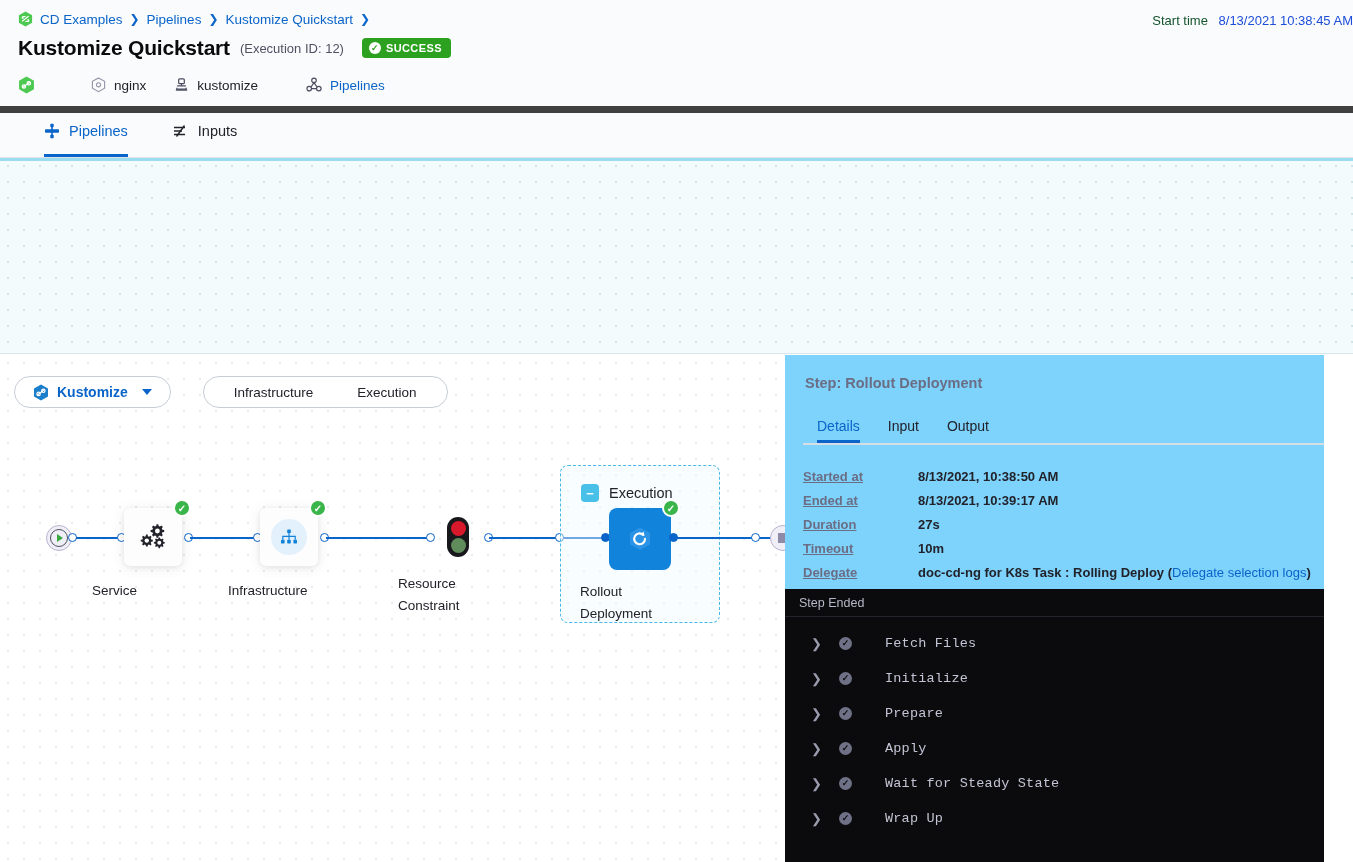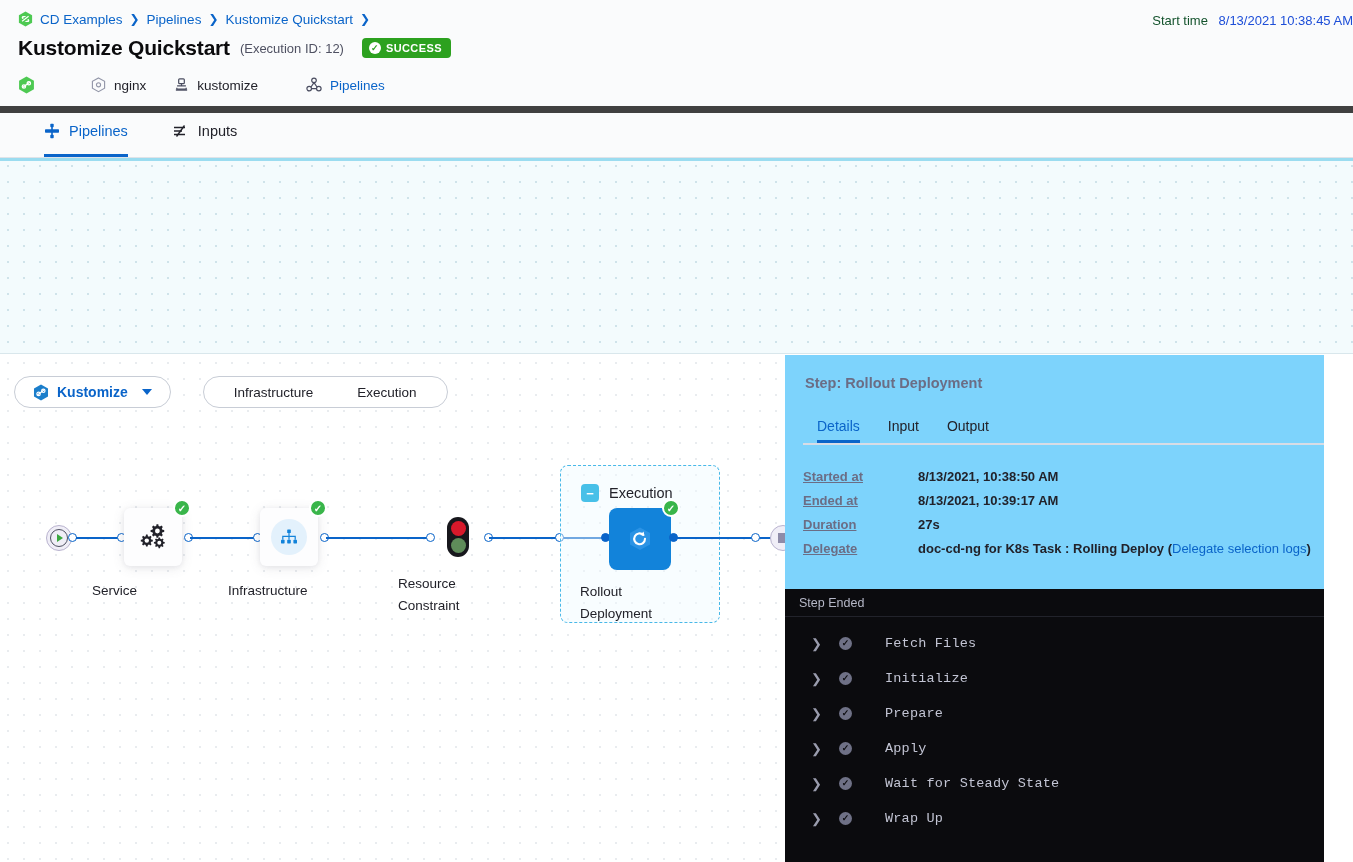--- a/index.html
+++ b/index.html
@@ -504,20 +504,24 @@
       </div>
       <div class="dt-row">
         <span class="dt-key">Ended at</span>
         <span class="dt-val">8/13/2021, 10:39:17 AM</span>
       </div>
       <div class="dt-row">
         <span class="dt-key">Duration</span>
         <span class="dt-val">27s</span>
       </div>
       <div class="dt-row">
+        <span class="dt-key">Timeout</span>
+        <span class="dt-val">10m</span>
+      </div>
+      <div class="dt-row">
         <span class="dt-key">Delegate</span>
         <span class="dt-val"><span>doc-cd-ng for K8s Task : Rolling Deploy (</span><span class="dt-link">Delegate selection logs</span><span>)</span></span>
       </div>
     </div>
 
     <div class="logs">
       <div class="logs-head">Step Ended</div>
       <div style="padding-top:9px;">
         <div class="log-row">
           <span class="log-chev">❯</span>

